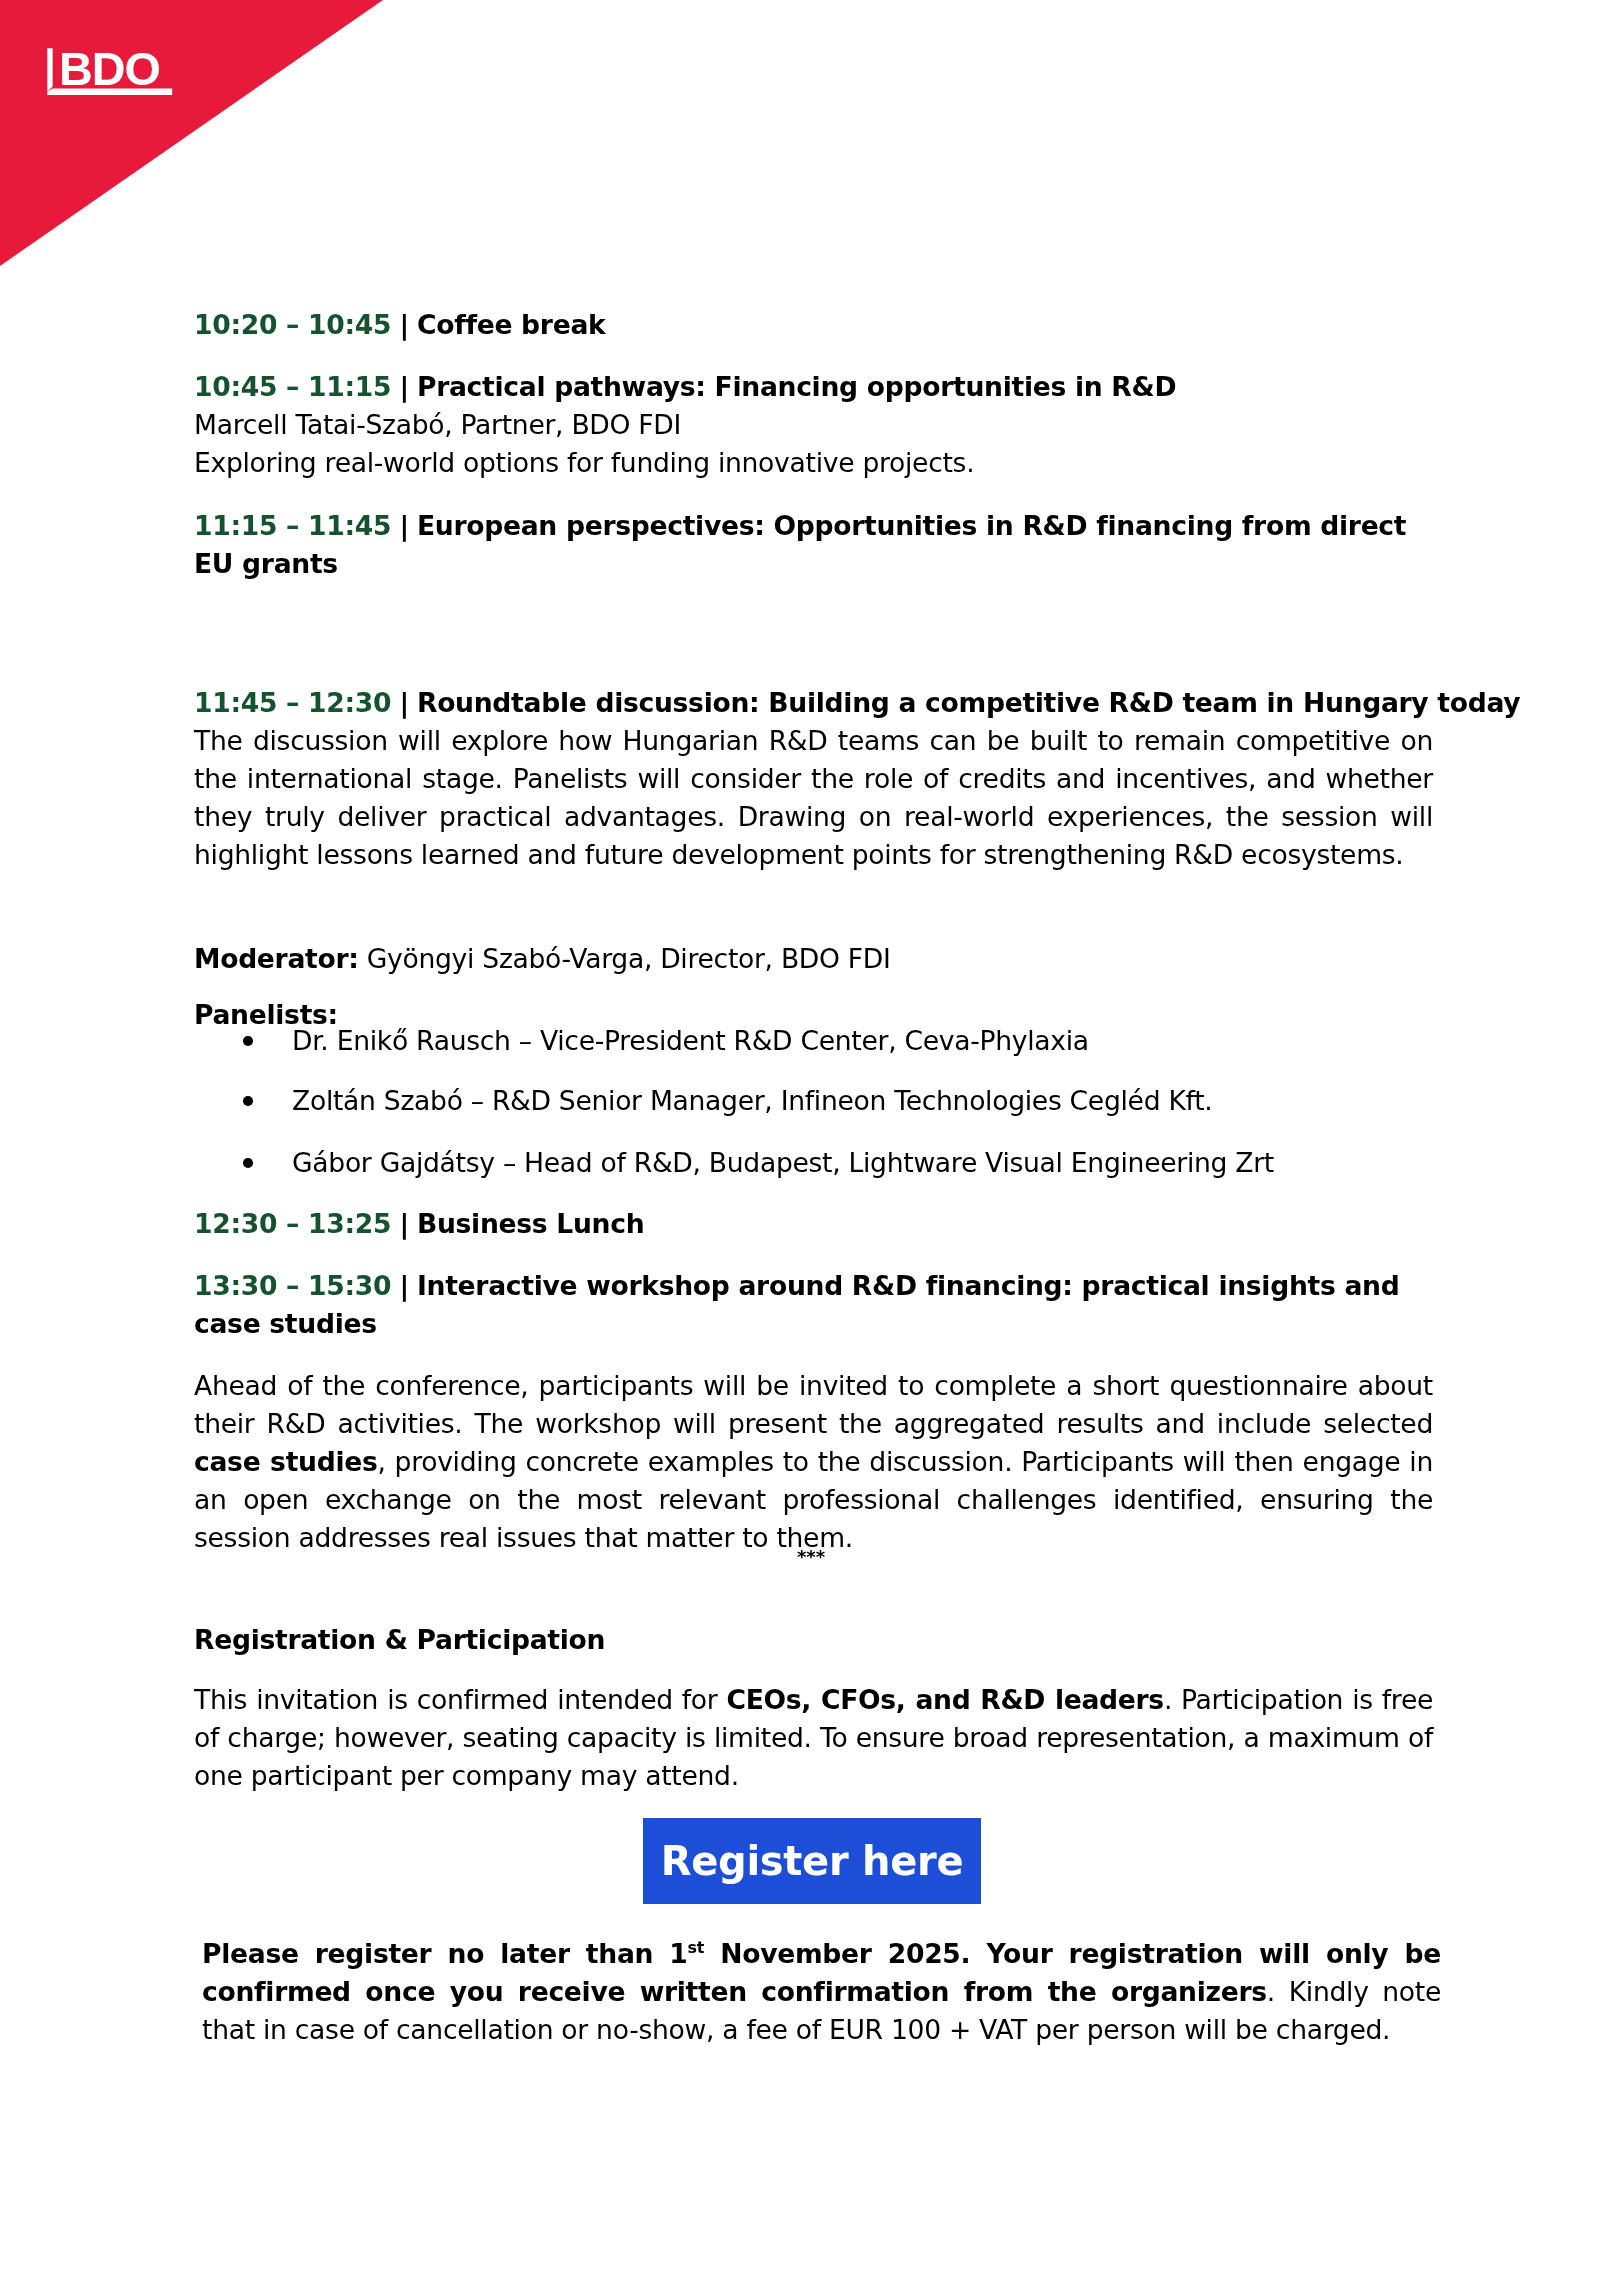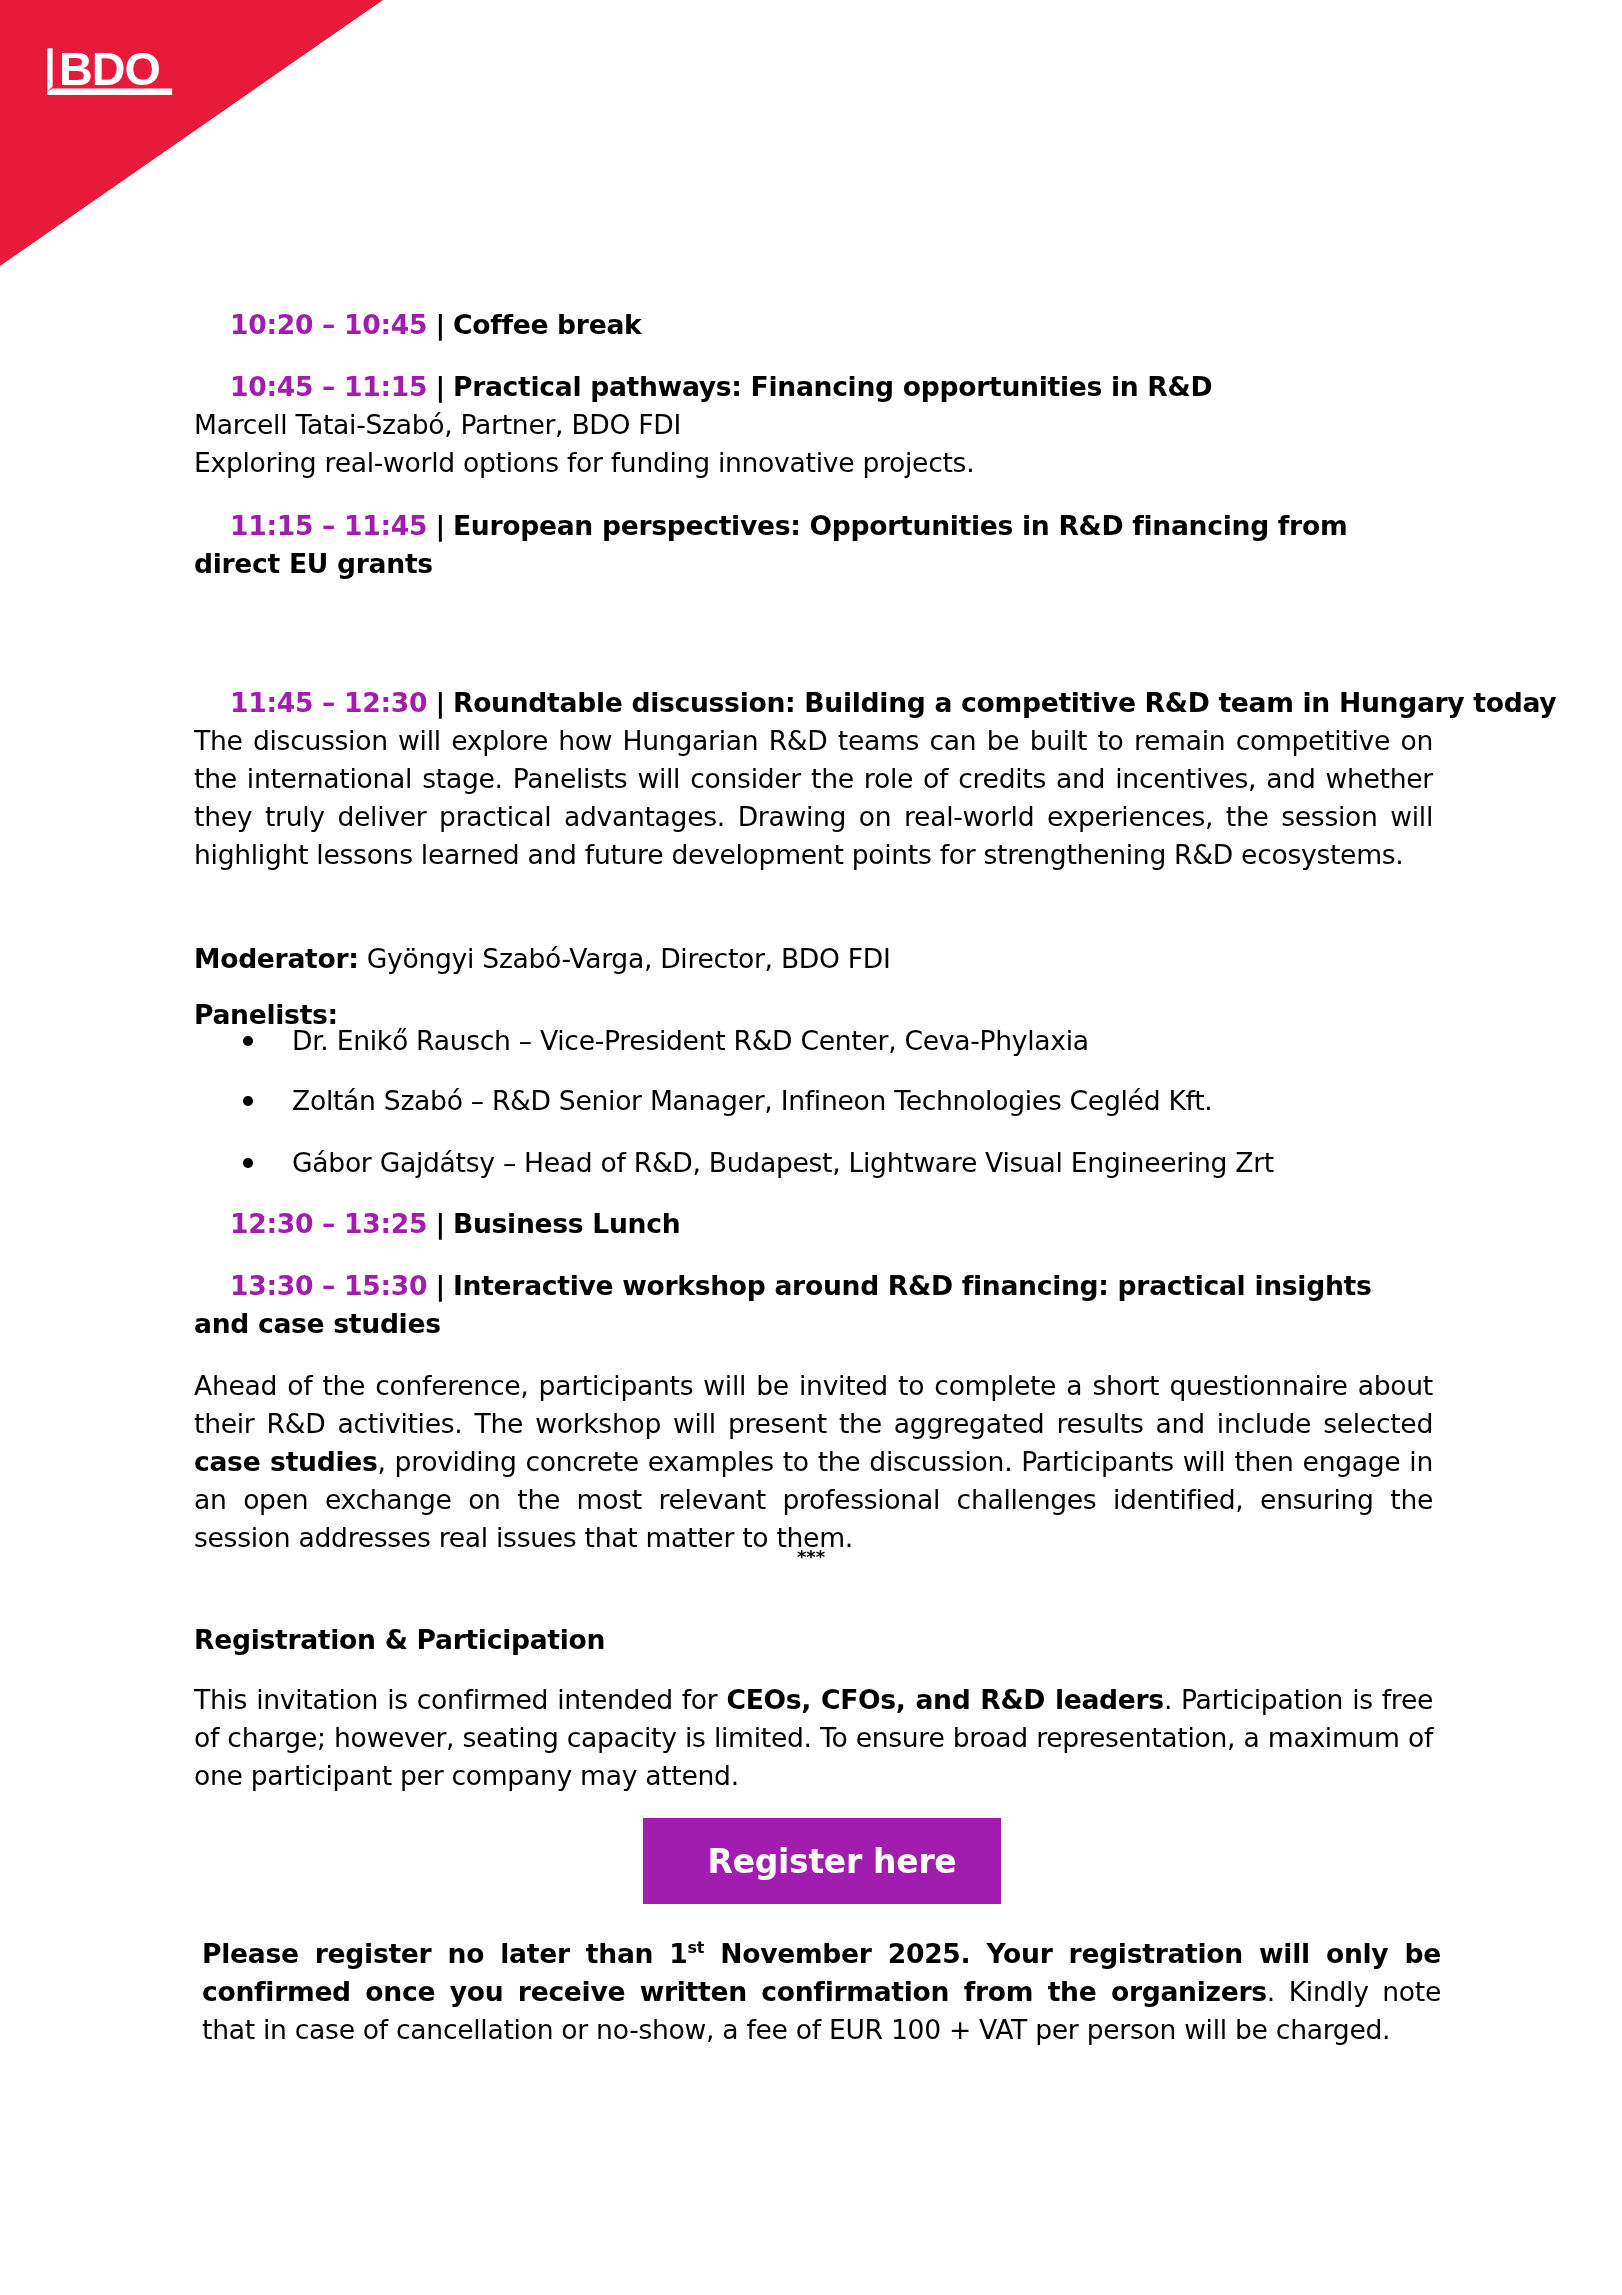--- a/index.html
+++ b/index.html
@@ -1,33 +1,33 @@
 <!DOCTYPE html>
 <html style="font-size:8.5px"><head>
 <meta charset="utf-8">
 <style>
   html, body { margin:0; padding:0; background:#ffffff; }
   body { width:1623px; height:2295px; position:relative; overflow:hidden;
          font-family:"DejaVu Sans", sans-serif; color:#000; }
   .corner { position:absolute; left:0; top:0; width:383px; height:266px; }
   .logo { position:absolute; left:46px; top:46px; width:128px; height:51px; }
   .block { position:absolute; left:194px; width:1239px; font-size:26.6px; line-height:38px; letter-spacing:-0.3px; }
-  .time { color:#a21caf; font-weight:bold;margin-left:36px; }
+  .time { color:#14532d; font-weight:bold; }
   .sep { font-weight:bold; }
   .title { font-weight:bold; }
   .it { }
   .b { font-weight:bold; }
   .just { text-align:justify; }
   .bullet-row { position:absolute; left:194px; width:1239px; font-size:26.6px; line-height:38px; letter-spacing:-0.3px; }
   .bullet-dot { position:absolute; left:49px; top:14.4px; width:9.6px; height:9.6px; border-radius:50%; background:#000; }
   .bullet-text { position:absolute; left:98px; top:0; white-space:nowrap; }
   .stars { position:absolute; left:787px; top:1546px; width:48px; text-align:center; font-size:18px; font-weight:bold; }
-  .reg-btn { position:absolute; left:643px; top:1818px; width:338px; height:86px; background:#a21caf;
-             color:#fff; font-size:33px; font-weight:bold; display:flex; align-items:center; justify-content:center;
-             cursor:pointer; letter-spacing:-0.3px;padding-left:20px; }
+  .reg-btn { position:absolute; left:643px; top:1818px; width:338px; height:86px; background:#1d4ed8;
+             color:#fff; font-size:40px; font-weight:bold; display:flex; align-items:center; justify-content:center;
+             cursor:pointer; letter-spacing:-0.3px; }
   sup { font-size:60%; line-height:0; vertical-align:super; }
 </style>
 </head>
 <body>
 
 <svg class="corner" viewBox="0 0 720 500" width="383" height="266">
   <polygon points="0,0 720,0 0,500" fill="#E81A3B"></polygon>
 </svg>
 <svg class="logo" viewBox="0 0 240 96" width="128" height="51">
 

